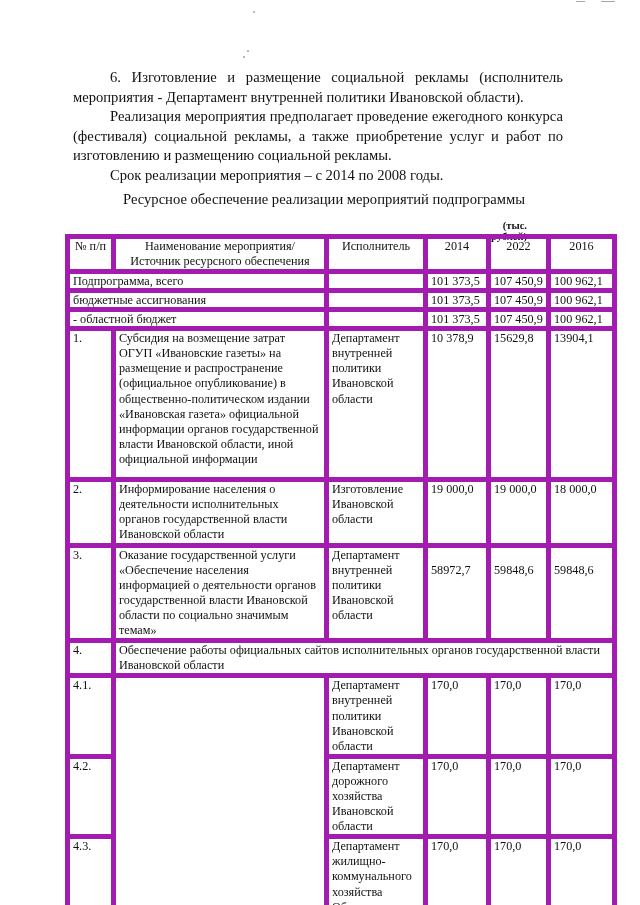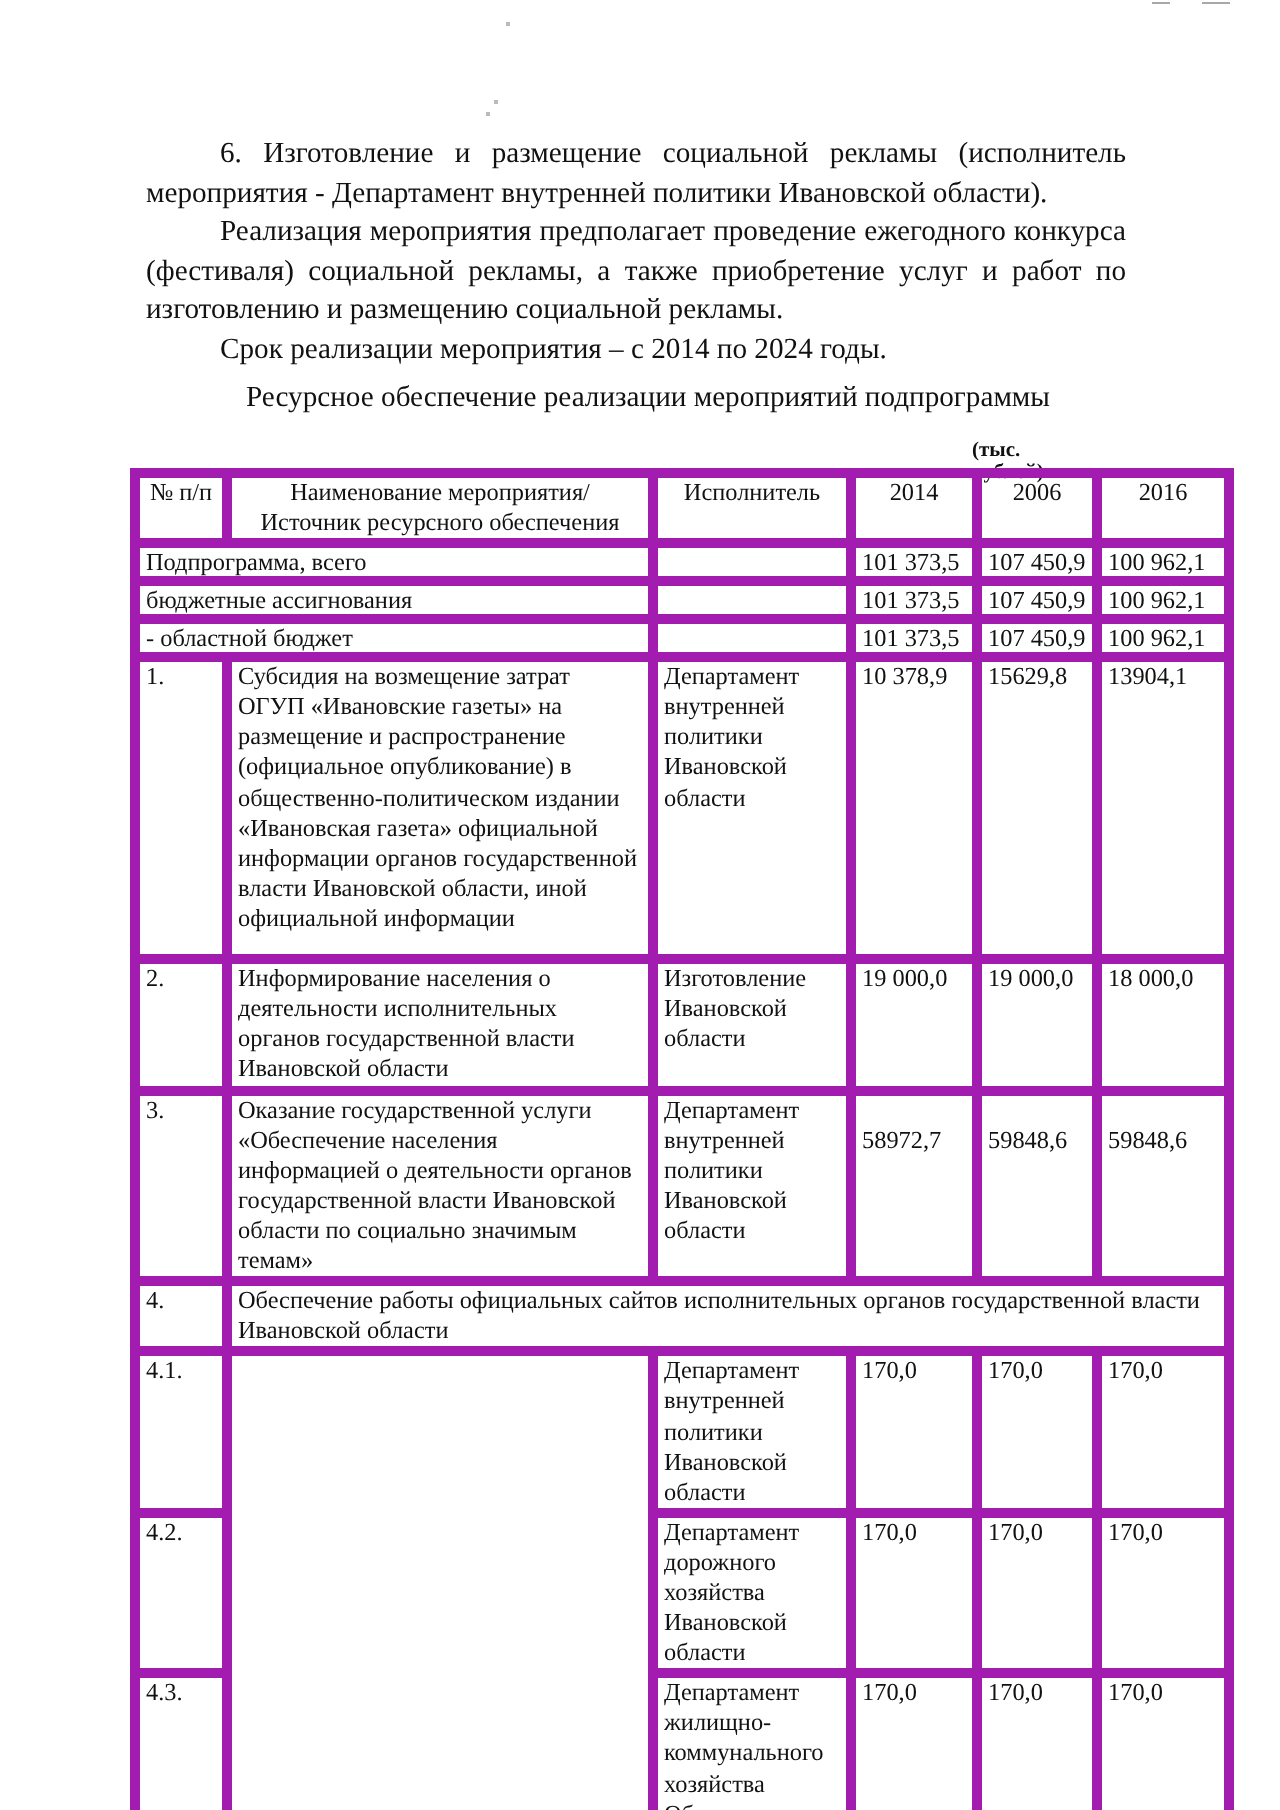--- a/index.html
+++ b/index.html
@@ -16,22 +16,22 @@
       font-size: 14.6px; line-height: 19.5px; text-align: justify;
       margin: 0;
     }
     .para .ind { display: inline-block; width: 37px; }
 
     .section-title {
       position: absolute; left: 0; width: 640px; top: 187px;
       text-align: center; font-size: 14.6px; margin: 4px;
     }
     .units {
-      position: absolute; top: 220px; left: 486px; width: 60px;
-      font-size: 10.5px; text-align: left; font-weight: bold;
+      position: absolute; top: 220px; left: 467px; width: 60px;
+      font-size: 10.5px; text-align: right; font-weight: bold;
     }
 
     table.res {
       position: absolute; left: 65px; top: 234px;
       border-collapse: collapse; table-layout: fixed;
       font-size: 12.2px; line-height: 15.1px;
     }
     table.res td, table.res th {
       border: 5px solid #a21caf; padding: 0 3px; vertical-align: top;
       font-weight: normal;
@@ -52,41 +52,41 @@
 <body>
 
 <div class="scan-mark" style="left:576px;top:1px;width:9px;"></div>
 <div class="scan-mark" style="left:601px;top:1px;width:14px;"></div>
 <div class="speck" style="left:247px;top:50px;"></div>
 <div class="speck" style="left:243px;top:56px;"></div>
 <div class="speck" style="left:253px;top:11px;"></div>
 
 <p class="para" style="top:68px;"><span class="ind"></span><span>6.  Изготовление и размещение социальной рекламы (исполнитель мероприятия - Департамент внутренней политики Ивановской области).</span></p>
 <p class="para" style="top:107px;"><span class="ind"></span><span>Реализация мероприятия предполагает проведение ежегодного конкурса (фестиваля) социальной рекламы, а также приобретение услуг и работ по изготовлению и размещению социальной рекламы.</span></p>
-<p class="para" style="top:166px;"><span class="ind"></span><span>Срок реализации мероприятия – с 2014 по 2024 годы.</span></p>
+<p class="para" style="top:166px;"><span class="ind"></span><span>Срок реализации мероприятия – с 2014 по 2008 годы.</span></p>
 
 <p class="section-title">Ресурсное обеспечение реализации мероприятий подпрограммы</p>
 <div class="units">(тыс. рублей)</div>
 
 <table class="res">
   <colgroup>
     <col class="c-num">
       <col class="c-name">
       <col class="c-exec">
       <col class="c-y1">
       <col class="c-y2">
       <col class="c-y3">
   </colgroup>
   <tbody>
       <tr class="hdr">
     <th>№ п/п</th>
     <th>Наименование мероприятия/ Источник ресурсного обеспечения</th>
     <th>Исполнитель</th>
     <th>2014</th>
-    <th>2006</th>
+    <th>2022</th>
     <th>2016</th>
   </tr>
 
   <tr class="sum">
     <td colspan="2" class="bold">Подпрограмма, всего</td>
     <td></td>
     <td class="num">101 373,5</td>
     <td class="num">107 450,9</td>
     <td class="num">100 962,1</td>
   </tr>

